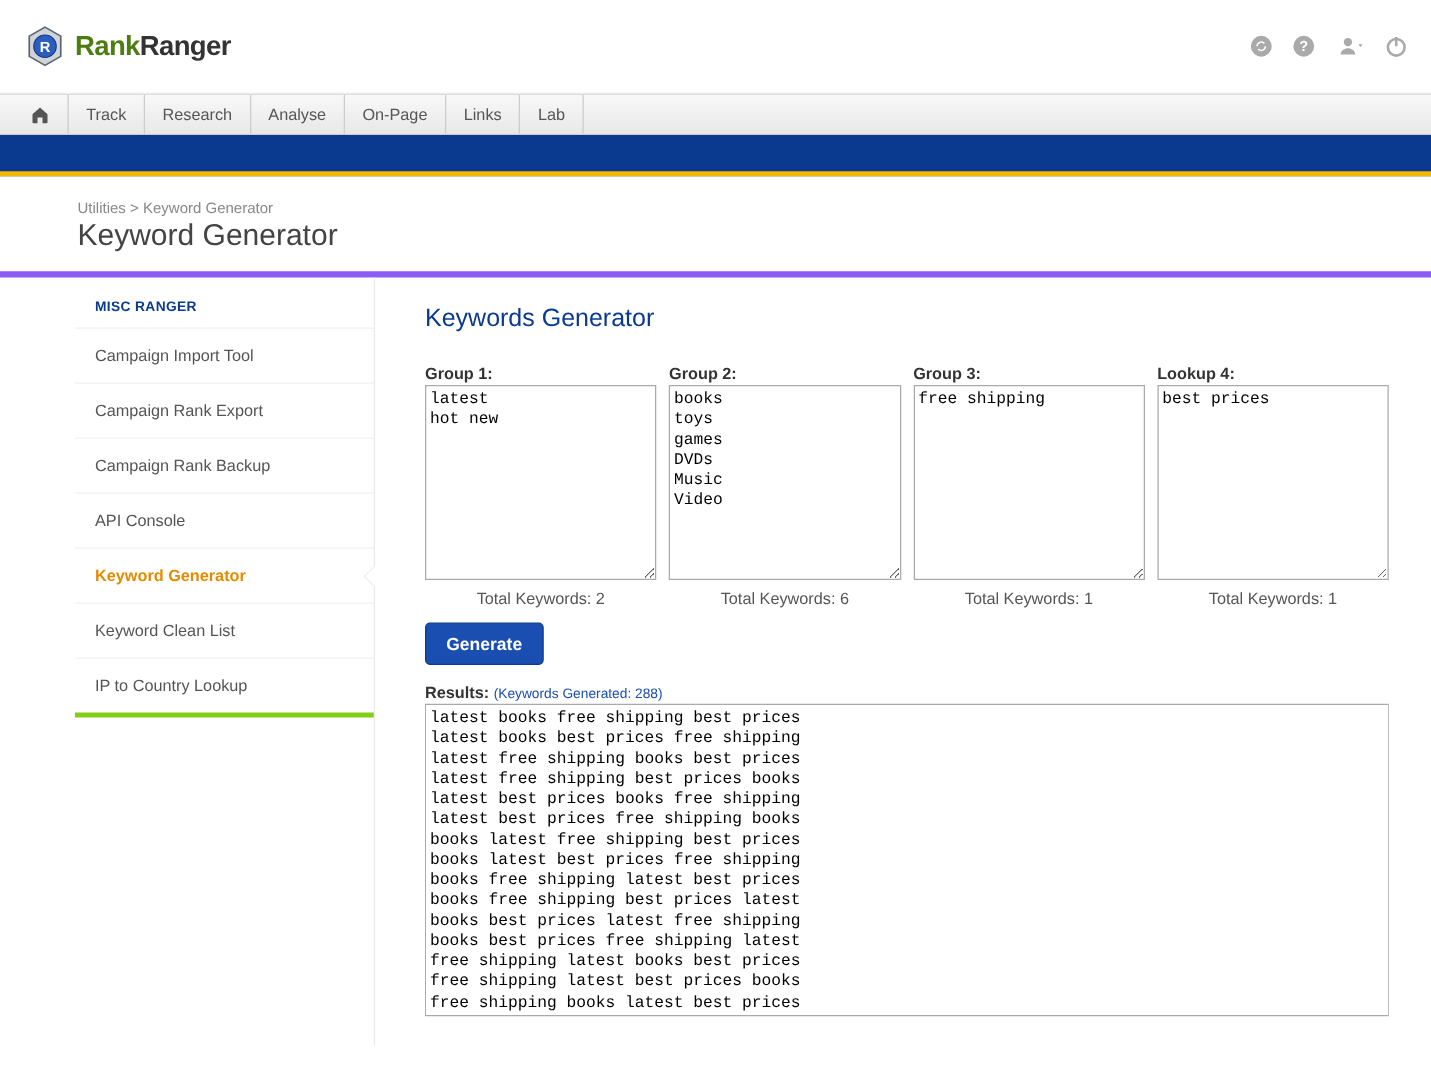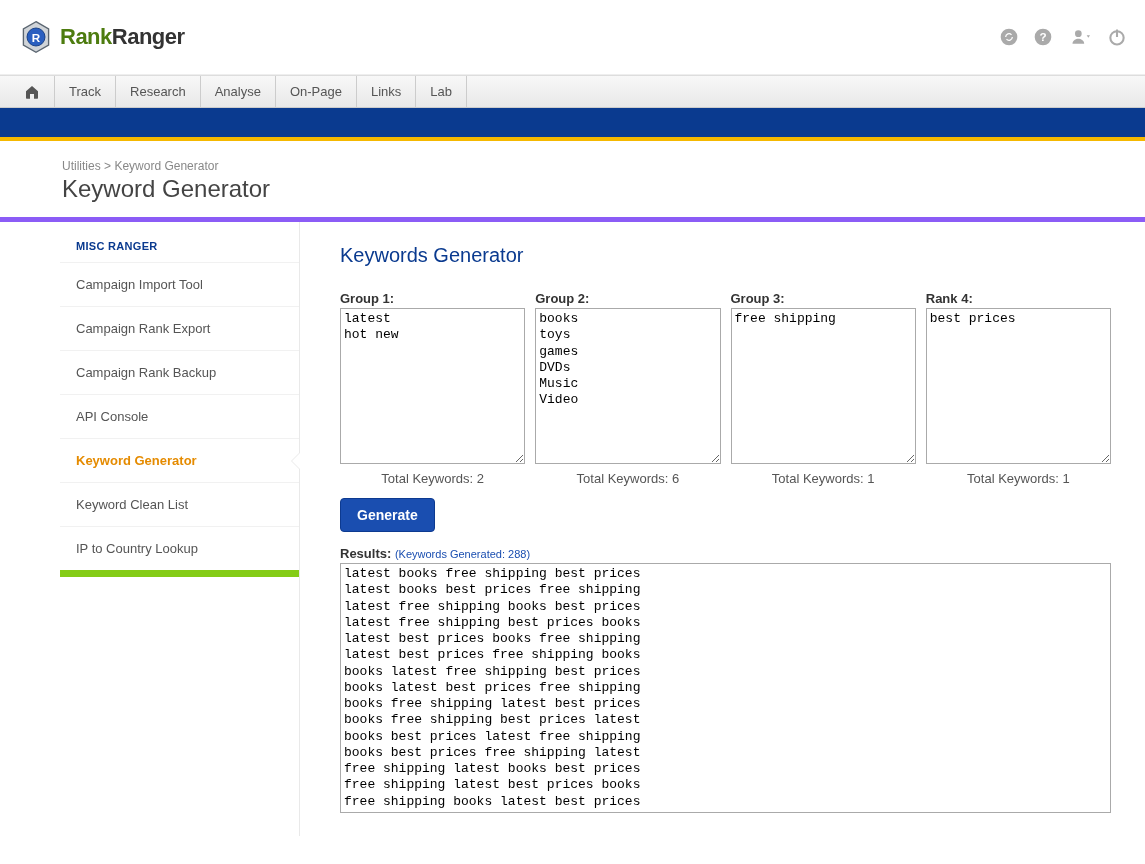--- a/index.html
+++ b/index.html
@@ -18,21 +18,21 @@
   .bluebar { height: 33px; background:#0a3a8f; border-bottom: 4px solid #f5b800;}
   .breadcrumb-wrap { padding: 18px 0 14px 62px; border-bottom:5px solid #8b5cf6;}
   .breadcrumb { font-size:12px; color:#888;}
   .page-title { font-size: 24px; color:#444; font-weight: normal; margin-top: 2px;}
   .body-wrap { display:flex; }
   .sidebar { width: 240px; min-width:240px; border-right:1px solid #e9e9e9; margin-left: 60px;}
   .sb-section-title { font-size:11px; font-weight:bold; color:#0a3a8f; padding: 18px 16px 10px 16px; letter-spacing: 0.3px;}
   .sb-item { padding: 14px 16px; font-size:13px; color:#555; border-top:1px solid #f1f1f1; cursor:pointer; position:relative;}
   .sb-item.active { color:#e58b00; font-weight: bold;}
   .sb-item.active::after { content:""; position:absolute; right:-1px; top:50%; transform:translateY(-50%); border-top:8px solid transparent; border-bottom:8px solid transparent; border-right:8px solid #fff; filter: drop-shadow(-1px 0 0 #e9e9e9);}
-  .sb-item:last-child { border-bottom: 7px solid #84cc16;}
+  .sb-item:last-child { border-bottom: 4px solid #84cc16;}
   .main { flex:1; padding: 22px 34px 20px 40px;}
   .main-title { font-size: 20px; color:#0a3a8f; margin-bottom: 24px;}
   .groups { display:flex; gap:10px;}
   .group { flex:1; }
   .group-label { font-weight:bold; color:#333; font-size:13px; margin-bottom:2px;}
   .group textarea { width:100%; height:156px; border:1px solid #aaa; resize:both; font-family: "Courier New", monospace; font-size:13px; padding:2px 3px; line-height:1.25;}
   .group-count { text-align:center; font-size:13px; color:#555; margin-top:4px;}
   .generate-btn { margin-top: 12px; background:#1a4eb0; color:#fff; border:1px solid #0d3a90; border-radius:4px; padding:8px 16px; font-size:14px; font-weight:bold; cursor:pointer;}
   .results-label-line { margin-top:14px; font-size:13px;}
   .results-label { font-weight:bold; color:#333;}
@@ -128,21 +128,21 @@
 Music
 Video</textarea>
         <div class="group-count">Total Keywords: 6</div>
       </div>
       <div class="group">
         <div class="group-label">Group 3:</div>
         <textarea style="">free shipping</textarea>
         <div class="group-count">Total Keywords: 1</div>
       </div>
       <div class="group">
-        <div class="group-label">Rank 4:</div>
+        <div class="group-label">Lookup 4:</div>
         <textarea style="">best prices</textarea>
         <div class="group-count">Total Keywords: 1</div>
       </div>
     </div>
 
     <button class="generate-btn">Generate</button>
 
     <div class="results-label-line">
       <span class="results-label">Results:</span>
       <span class="results-count">(Keywords Generated: 288)</span>

